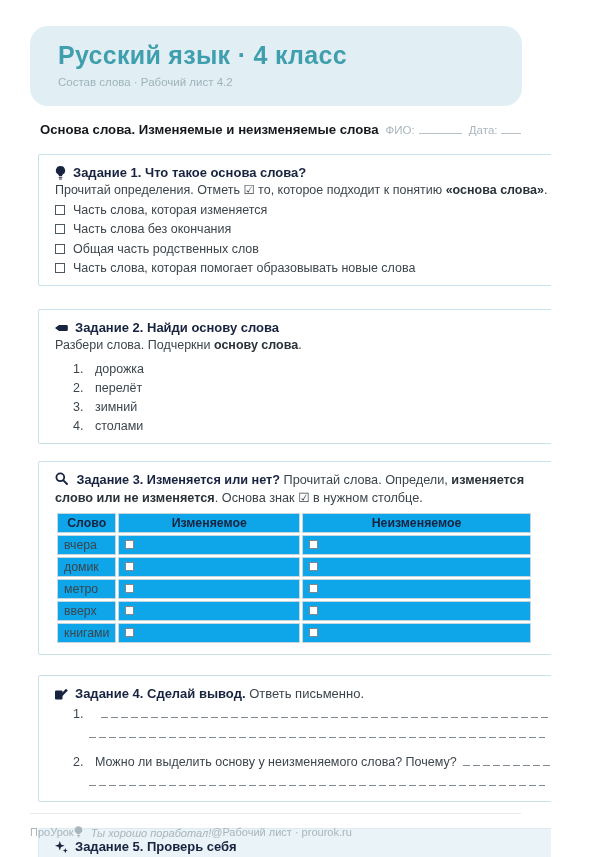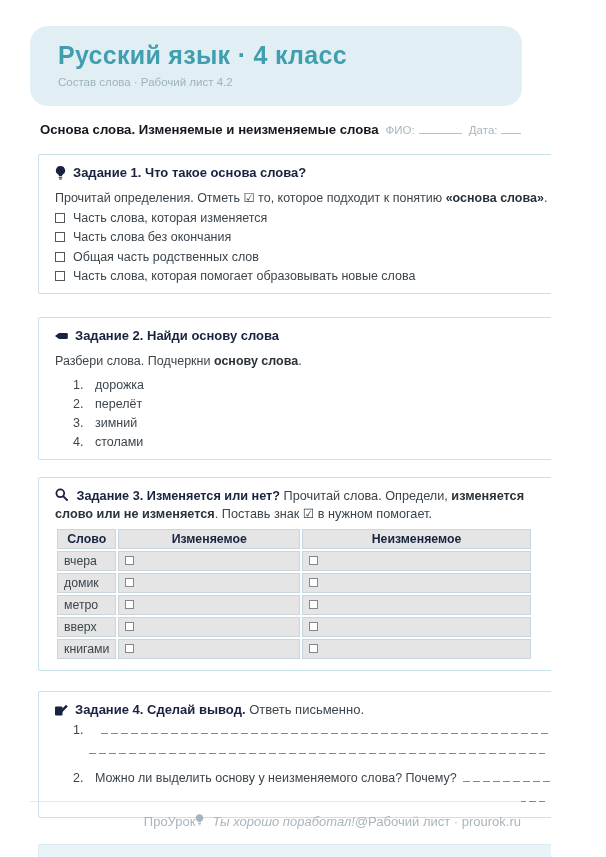--- a/index.html
+++ b/index.html
@@ -29,36 +29,36 @@
   .task {
     margin: 17px 38px 0 38px; width: 530px;
     border: 1.6px solid #c9e1e9; border-radius: 2px;
     padding: 10px 16px 9px 16px; font-size: 12.5px; line-height: 16px;
   }
   .task-head { display: flex; align-items: center; gap: 7px; font-weight: bold; color: #17233f; font-size: 13px; }
   .task-head .ticon { display: inline-flex; flex: none; }
   .task-head-inline { display: block; color: #17233f; font-size: 12.7px; line-height: 16.5px; }
   .task-head-inline .bold { font-weight: bold; }
   .task-head-inline .normal { font-weight: normal; color: #3c454c; }
-  .intro { margin-top: 9px; color: #3c454c; }
+  .intro { margin-top: 1px; color: #3c454c; }
   b.inb { color: #2b333a; }
   
   .opt { display: flex; align-items: center; gap: 8px; margin-top: 3.5px; }
   .cb {
     width: 10px; height: 10px; border: 1.3px solid #4d575f; flex: none;
     background: #fff; display: inline-block;
   }
   
   .numlist { margin-top: 8px; }
   .numrow { display: flex; margin-top: 3px; }
   .numrow .num { width: 22px; margin-left: 18px; flex: none; }
   
   table.t3 { border-collapse: separate; border-spacing: 2px; margin-top: 5px; width: 478px; }
   table.t3 th, table.t3 td {
-    border: 1px solid #c6d6de; background: #e5e5e5; padding: 1px 6px;
+    border: 1px solid #c6d6de; background: #0ea5e9; padding: 1px 6px;
     font-size: 12.3px; height: 15px;
   }
   table.t3 th { font-weight: bold; color: #17233f; text-align: center; }
   table.t3 td.word { color: #3c454c; }
   col.c-word { width: 57px; } col.c-ch { width: 186px; } col.c-un { width: 235px; }
   .cell-cb { width: 9px; height: 9px; border: 1.2px solid #7e8890; display: inline-block; background:#fff; }
   
   .dash-line {
     flex: 1 1 auto; height: 12px; margin-left: 6px;
     background-image: repeating-linear-gradient(90deg, #7f898f 0 7px, transparent 7px 10px);
@@ -69,23 +69,23 @@
     background-image: repeating-linear-gradient(90deg, #7f898f 0 7px, transparent 7px 10px);
   }
   .qrow { display: flex; align-items: baseline; margin-top: 4px; }
   .qrow .num { width: 22px; margin-left: 18px; flex: none; }
   .qrow .qtext { white-space: nowrap; }
   
   .task.t5 { background: #e9f3f8; border-color: #dcebf2; margin-top: 26px; }
   
   .footer {
     position: absolute; left: 0; right: 0; bottom: 0; height: 44px;
-    border-top: 1px solid #e4eaed; margin: 12px 30px; display: flex;
-    align-items: flex-start; justify-content: flex-end; padding-top: 12px;
-    color: #a9b5bc; font-size: 13px;
+    border-top: 1px solid #e4eaed; margin: 0 30px; display: flex;
+    align-items: flex-start; justify-content: flex-start; padding-top: 12px;
+    color: #a9b5bc; font-size: 11px;
   }
   .footer-center { display: flex; align-items: center; gap: 8px; font-style: italic; }
 </style>
 </head>
 <body>
 
 <div class="page">
 
   <div class="banner">
     <div class="banner-title">Русский язык · 4 класс</div>
@@ -164,21 +164,21 @@
     </div>
   </div>
 
   <div class="task">
     <div class="task-head-inline">
       <span class="ticon" style="vertical-align:-1px; margin-right:5px">
         <svg width="13" height="13" viewBox="0 0 13 13">
             <circle cx="5.3" cy="5.3" r="3.9" fill="none" stroke="#17233f" stroke-width="1.8"></circle>
             <line x1="8.4" y1="8.4" x2="12" y2="12" stroke="#17233f" stroke-width="1.9" stroke-linecap="round"></line>
           </svg>
-      </span><span class="bold">Задание 3. Изменяется или нет?</span><span class="normal"> Прочитай слова. Определи, </span><span class="bold" style="color:#2b333a">изменяется слово или не изменяется</span><span class="normal">. Поставь знак ☑ в нужном помогает.</span>
+      </span><span class="bold">Задание 3. Изменяется или нет?</span><span class="normal"> Прочитай слова. Определи, </span><span class="bold" style="color:#2b333a">изменяется слово или не изменяется</span><span class="normal">. Основа знак ☑ в нужном столбце.</span>
     </div>
     <table class="t3">
       <colgroup>
           <col class="c-word">
           <col class="c-ch">
           <col class="c-un">
         </colgroup>
       <tbody>
           <tr>
         <th>Слово</th>

